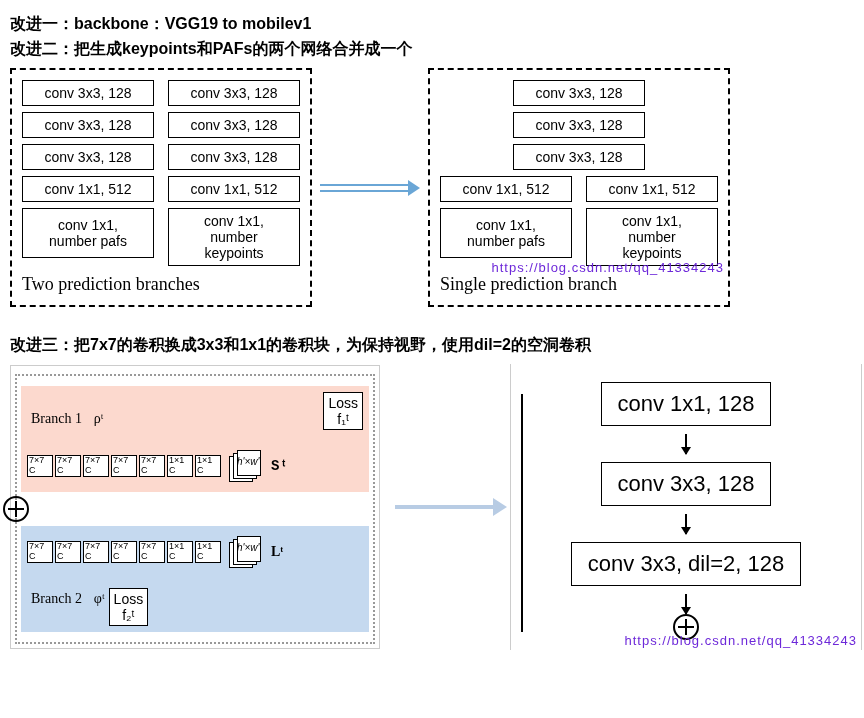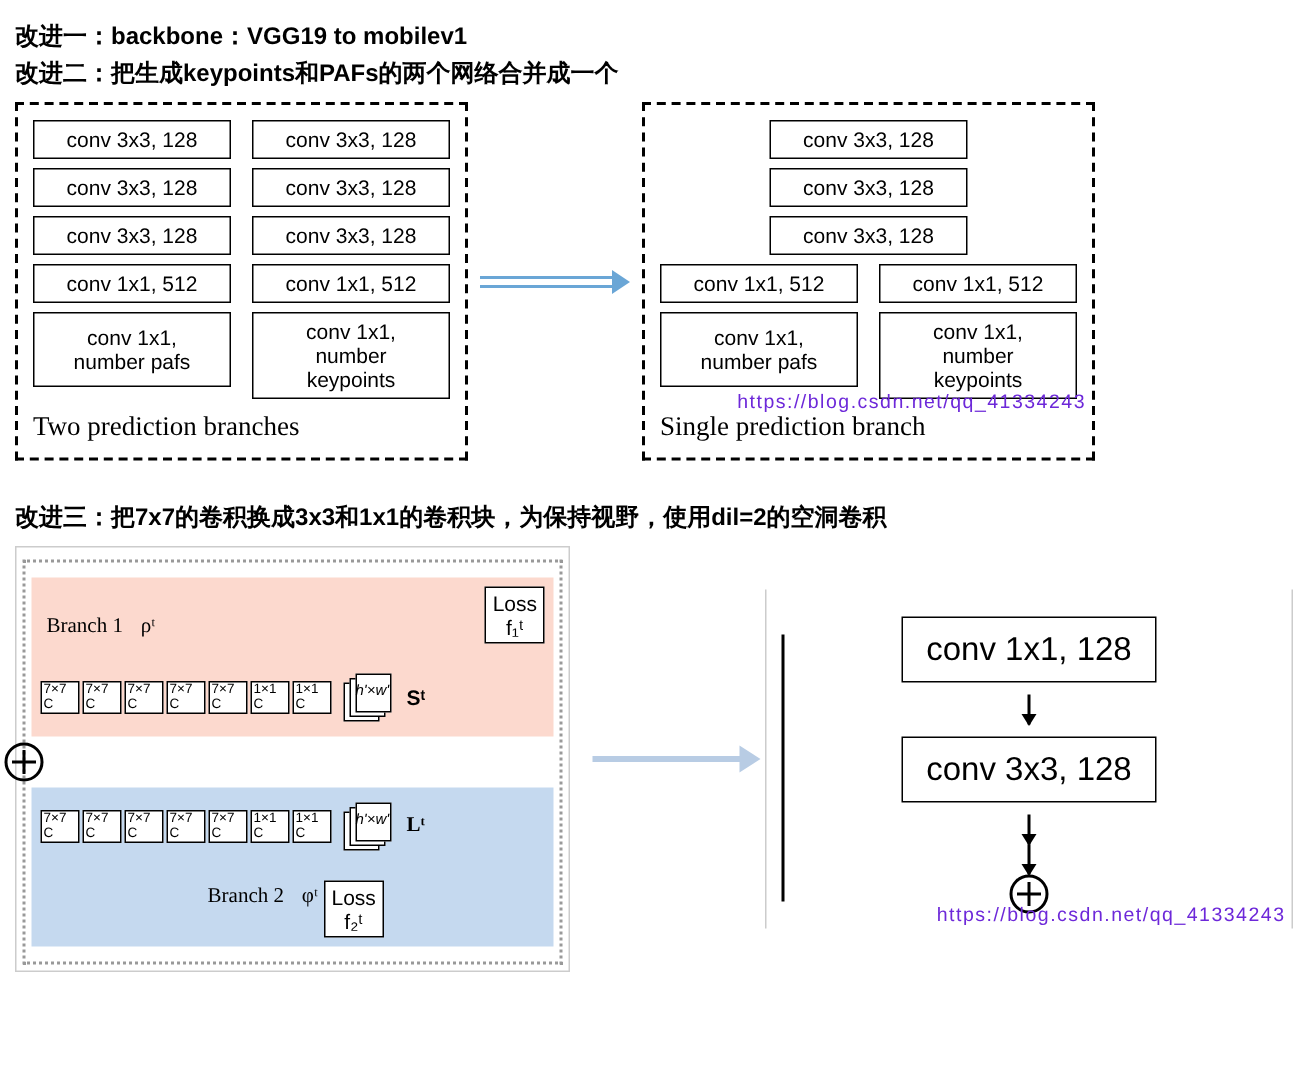--- a/index.html
+++ b/index.html
@@ -115,59 +115,60 @@
           <div class="sb">7×7<br>C</div>
           <div class="sb">7×7<br>C</div>
           <div class="sb">1×1<br>C</div>
           <div class="sb">1×1<br>C</div>
           <div class="feat-stack">
             <div class="layer l1"></div>
               <div class="layer l2"></div>
               <div class="layer l3"></div>
             <span class="plabel" style="left:8px;top:6px;font-style:italic">h'×w'</span>
           </div>
-          <span style="font-family:Liberation Sans, sans-serif;font-weight:bold;margin-left:6px">Sᵗ</span>
+          <span style="font-family:Liberation Mono, monospace;font-weight:bold;margin-left:6px">Sᵗ</span>
         </div>
       </div>
       <div style="margin:4px 0 4px -18px"><span class="plus-circle"></span></div>
       <div class="branch branch2">
         <div class="small-blocks">
           <div class="sb">7×7<br>C</div>
           <div class="sb">7×7<br>C</div>
           <div class="sb">7×7<br>C</div>
           <div class="sb">7×7<br>C</div>
           <div class="sb">7×7<br>C</div>
           <div class="sb">1×1<br>C</div>
           <div class="sb">1×1<br>C</div>
           <div class="feat-stack">
             <div class="layer l1"></div>
               <div class="layer l2"></div>
               <div class="layer l3"></div>
             <span class="plabel" style="left:8px;top:6px;font-style:italic">h'×w'</span>
           </div>
           <span style="font-family:'Times New Roman';font-weight:bold;margin-left:6px">Lᵗ</span>
         </div>
-        <div style="display:flex;justify-content:center;align-items:flex-end">
+        <div style="display:flex;justify-content:flex-start;align-items:flex-end">
           <div><span class="branch-label">Branch 2</span>
           <span class="branch-label">φᵗ</span></div>
           <div class="loss-box">Loss<br>f₂ᵗ</div>
         </div>
       </div>
     </div>
   </div>
 
   <div class="arrow2">
       <div class="head"></div>
     </div>
 
   <div class="flow-col">
     <div class="flow-block">conv 1x1, 128</div>
     <div class="flow-arrow"></div>
     <div class="flow-block">conv 3x3, 128</div>
     <div class="flow-arrow"></div>
+    <div class="flow-block">conv 3x3, dil=2, 128</div>
     <div class="flow-arrow"></div>
     <span class="plus-circle"></span>
     <div class="side-line" style="left:10px;top:30px;bottom:18px;border-top:none;border-bottom:none"></div>
     <div class="wm" style="position:absolute;right:4px;bottom:2px">https://blog.csdn.net/qq_41334243</div>
   </div>
 </div>
 
 
 
 </body></html>

